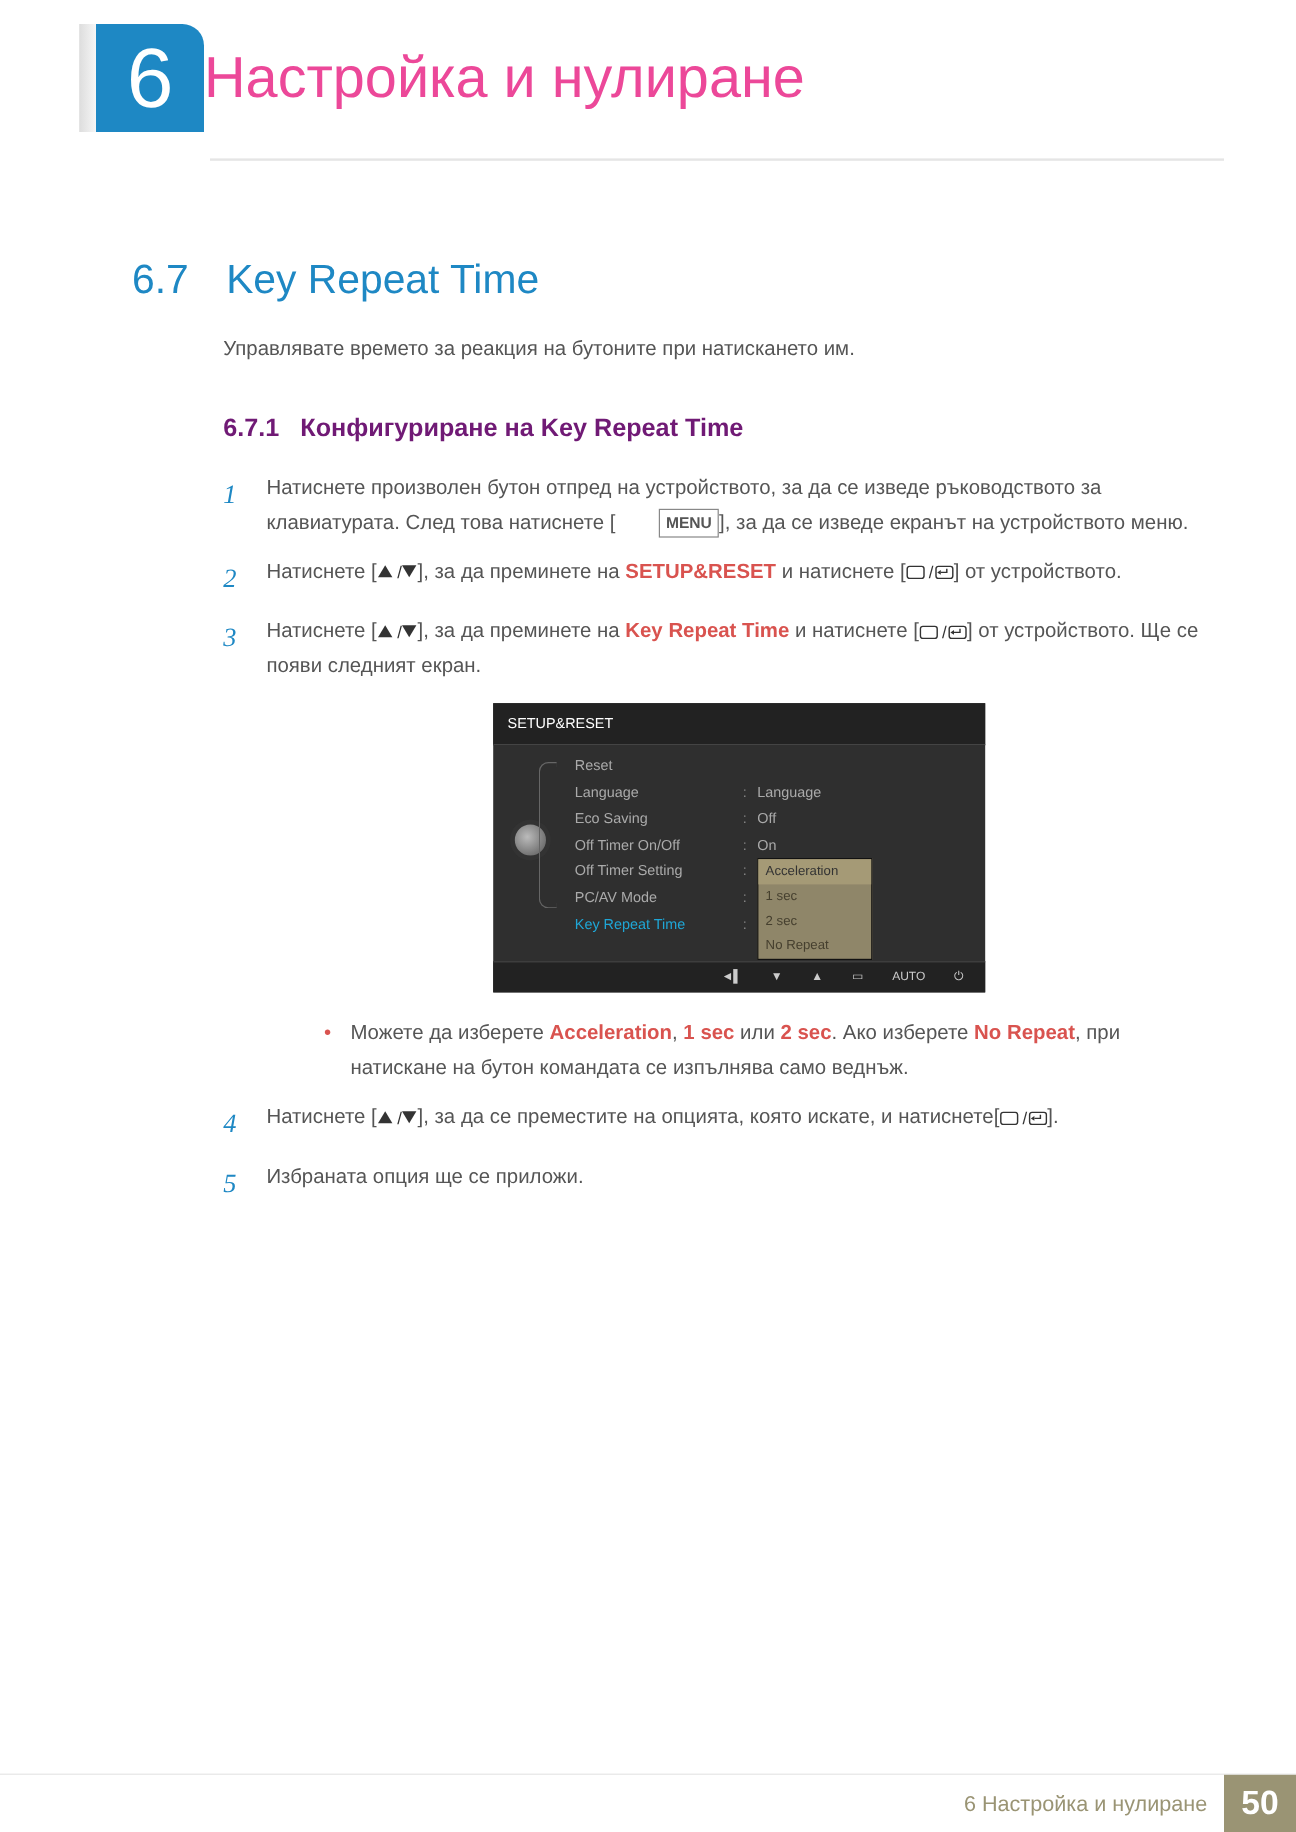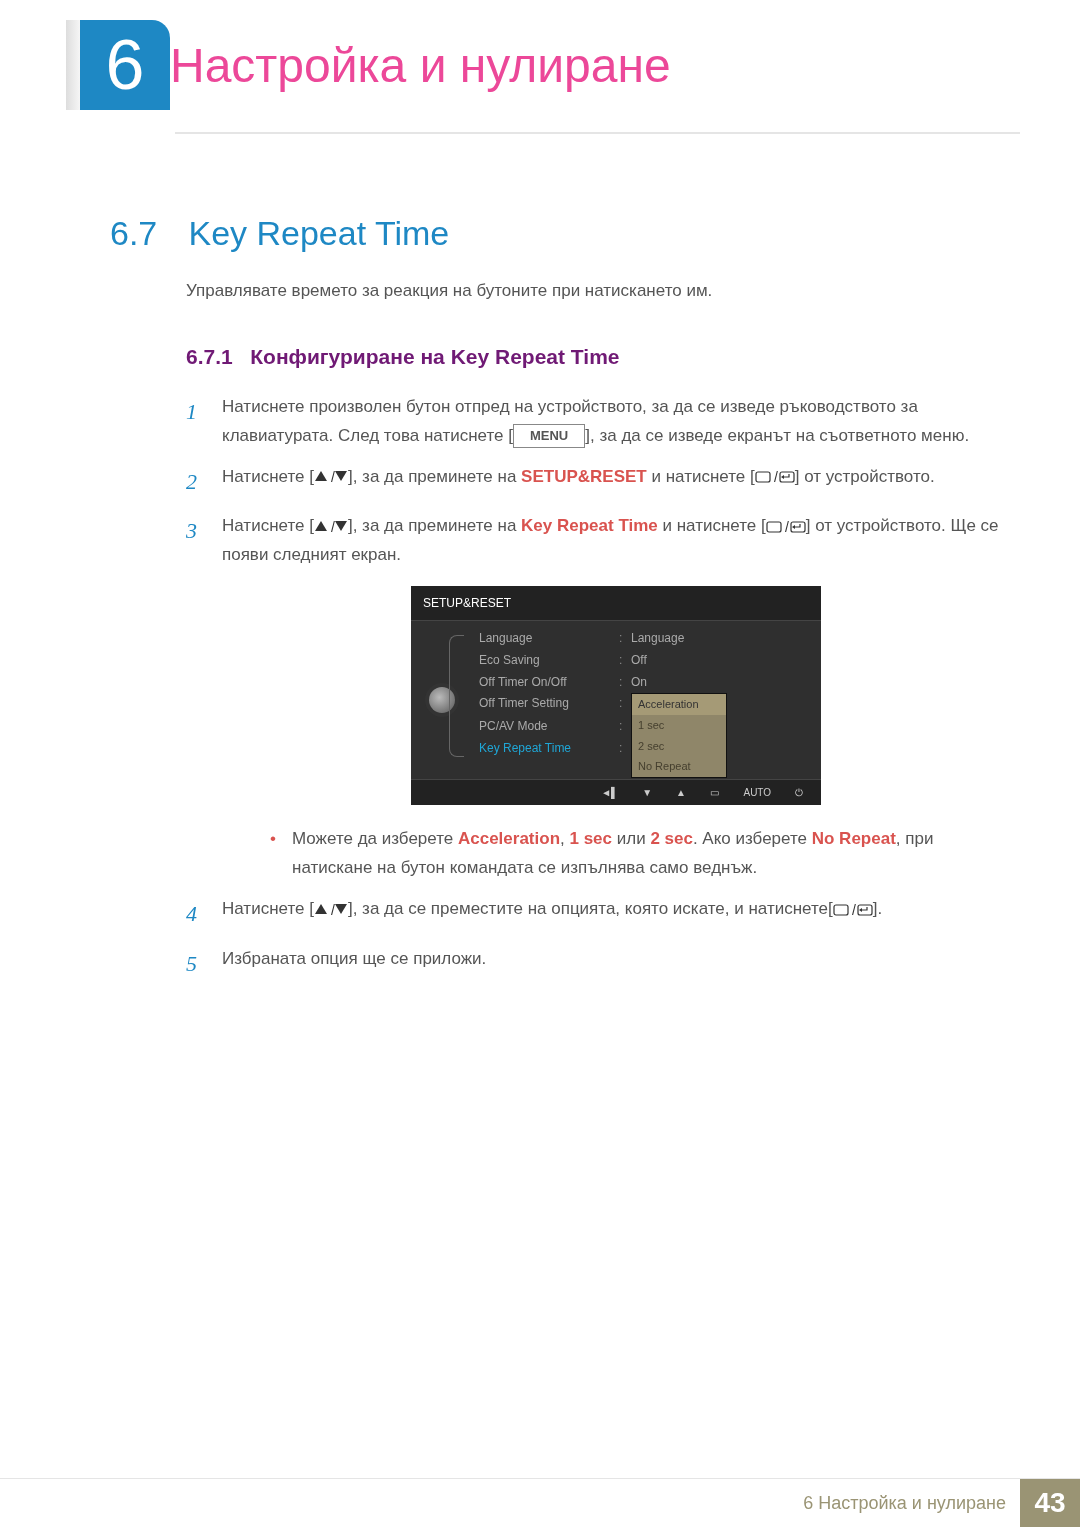--- a/index.html
+++ b/index.html
@@ -89,24 +89,25 @@
   font-style: italic;
   font-size: 22px;
   width: 36px;
   flex-shrink: 0;
   font-family: Georgia, serif;
 }
 .step-body { flex: 1; }
 .menu-box {
   display: inline-block;
   border: 1px solid #888;
-  padding: 0 16px;
+  padding: 0 5px;
   font-size: 13px;
   font-weight: bold;
   vertical-align: middle;
+  margin-left: 36px;
 }
 .hl-red { color: #d9534f; font-weight: bold; }
 svg.icon { vertical-align: middle; }
 .osd-wrap { display: flex; justify-content: center; margin: 16px 0 20px 0; }
 .osd {
   width: 410px;
   background: #2f2f2f;
   font-size: 12px;
   color: #bbb;
 }
@@ -199,21 +200,21 @@
   <div class="subsec">
     <span>6.7.1</span>&nbsp;&nbsp;
     <span>Конфигуриране на Key Repeat Time</span>
   </div>
 
   <div class="steps">
 
     <div class="step">
       <div class="step-num">1</div>
       <div class="step-body">
-        <span>Натиснете произволен бутон отпред на устройството, за да се изведе ръководството за клавиатурата. След това натиснете [</span><span class="menu-box">MENU</span><span>], за да се изведе екранът на съответното меню.</span>
+        <span>Натиснете произволен бутон отпред на устройството, за да се изведе ръководството за клавиатурата. След това натиснете [</span><span class="menu-box">MENU</span><span>], за да се изведе екранът на устройството меню.</span>
       </div>
     </div>
 
     <div class="step">
       <div class="step-num">2</div>
       <div class="step-body">
         <span>Натиснете [</span><svg class="icon" width="34" height="14">
             <polygon points="7,1 13,11 1,11" fill="#333"></polygon>
             <text x="17" y="12" font-size="14" fill="#333">/</text>
             <polygon points="27,11 33,1 21,1" fill="#333"></polygon>
@@ -244,20 +245,23 @@
 
         <div class="osd-wrap">
           <div class="osd">
             <div class="osd-title">SETUP&amp;RESET</div>
             <div class="osd-body">
               <div class="osd-left">
                 <div class="circle"></div>
               </div>
               <div class="osd-rows">
                 <div class="osd-row">
+                    <span class="osd-label">Reset</span>
+                  </div>
+                <div class="osd-row">
                     <span class="osd-label">Language</span>
                     <span class="osd-colon">:</span>
                     <span class="osd-val">Language</span>
                   </div>
                 <div class="osd-row">
                     <span class="osd-label">Eco Saving</span>
                     <span class="osd-colon">:</span>
                     <span class="osd-val">Off</span>
                   </div>
                 <div class="osd-row">
@@ -329,14 +333,14 @@
       <div class="step-num">5</div>
       <div class="step-body">Избраната опция ще се приложи.</div>
     </div>
 
   </div>
 </div>
 
 <div class="footer-border"></div>
 <div class="footer">
   <span class="footer-text">6 Настройка и нулиране</span>
-  <span class="footer-badge">43</span>
+  <span class="footer-badge">50</span>
 </div>
 
 </body></html>

